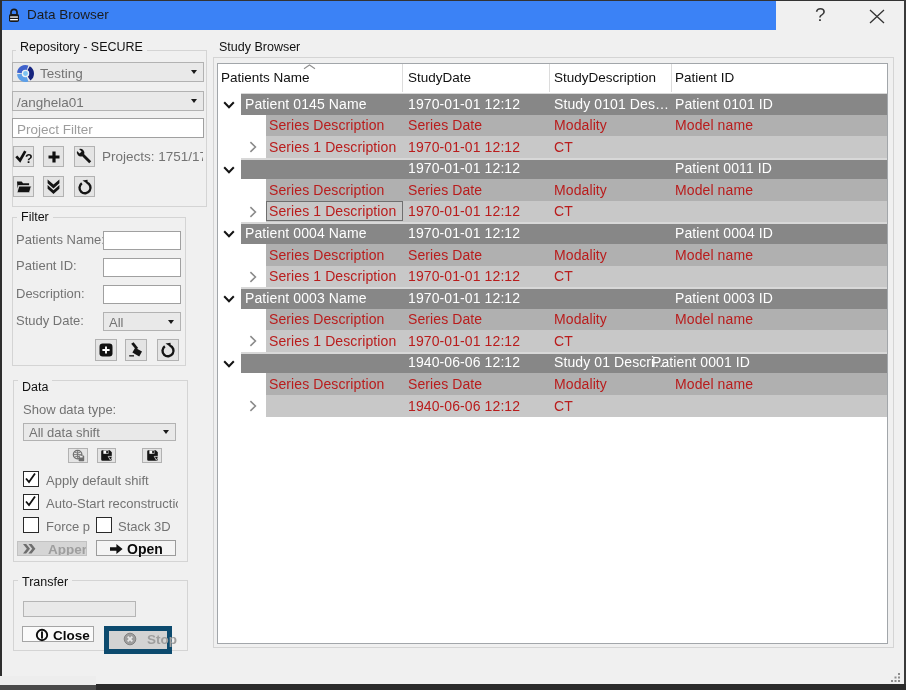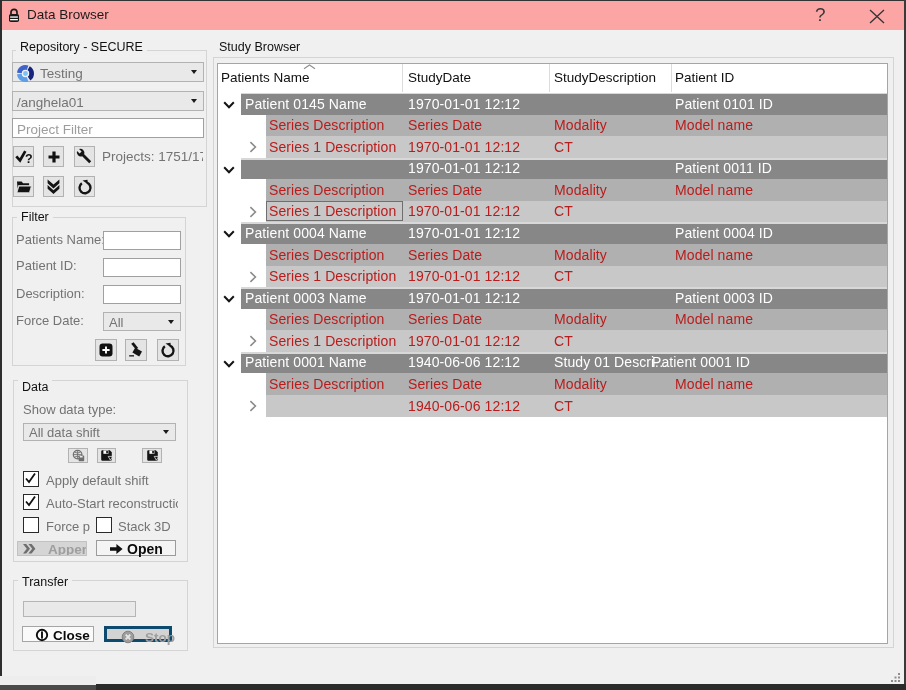--- a/index.html
+++ b/index.html
@@ -1,19 +1,19 @@
 <!DOCTYPE html>
 <html><head>
 <meta charset="utf-8">
 <style>
 * { margin:0; padding:0; box-sizing:border-box; }
 html,body { width:906px; height:690px; overflow:hidden; }
 body { font-family:"Liberation Sans", sans-serif; background:#2f2f2f; position:relative; }
 #win { position:absolute; left:0; top:0; width:906px; height:690px; background:#f0f0f0; }
-#titlebar { position:absolute; left:0; top:0; width:906px; height:30px; background:#fca5a5; }
+#titlebar { position:absolute; left:0; top:0; width:776px; height:30px; background:#3b82f6; }
 #title-text { position:absolute; left:27px; top:7px; font-size:13.5px; color:#1b1b1b; }
 
 .grp { position:absolute; border:1px solid #d4d4d4; }
 .grp-label { position:absolute; font-size:12.5px; line-height:15px; color:#111; background:#f0f0f0; padding:0 4px; white-space:nowrap; }
 .combo { position:absolute; background:#e9e9e9; border:1px solid #b2b2b2; }
 .combo .arr { position:absolute; right:6px; top:50%; margin-top:-2px; width:0; height:0; border-left:3.5px solid transparent; border-right:3.5px solid transparent; border-top:4.5px solid #1a1a1a; }
 .tinput { position:absolute; background:#fff; border:1px solid #a0a0a0; }
 .tbtn { position:absolute; background:#e4e4e4; border:1px solid #b2b2b2; display:flex; align-items:center; justify-content:center; }
 .lbl { position:absolute; font-size:13px; color:#737373; white-space:nowrap; }
 .cb { position:absolute; width:16px; height:16px; background:#fff; border:1.5px solid #2a2a2a; }
@@ -101,21 +101,21 @@
  </div>
 
  <div class="grp" style="left:12px;top:217px;width:174px;height:149px;"></div>
  <div class="grp-label" style="left:17px;top:210px;">Filter</div>
  <div class="lbl" style="left:16px;top:232px;">Patients Name:</div>
  <div class="tinput" style="left:103px;top:231px;width:78px;height:19px;"></div>
  <div class="lbl" style="left:16px;top:258px;">Patient ID:</div>
  <div class="tinput" style="left:103px;top:258px;width:78px;height:19px;"></div>
  <div class="lbl" style="left:16px;top:286px;">Description:</div>
  <div class="tinput" style="left:103px;top:285px;width:78px;height:19px;"></div>
- <div class="lbl" style="left:16px;top:313px;">Force Date:</div>
+ <div class="lbl" style="left:16px;top:313px;">Study Date:</div>
  <div class="combo" style="left:103px;top:312px;width:78px;height:19px;">
    <div class="lbl" style="left:5px;top:2px;">All</div>
    <div class="arr"></div>
  </div>
  <div class="tbtn" style="left:95px;top:339px;width:22px;height:22px;">
    <svg width="16" height="16" viewBox="0 0 16 16">
         <rect x="1.5" y="1.5" width="13" height="13" rx="3.2" fill="#111"></rect>
         <path d="M8 4.4v7.2M4.4 8h7.2" stroke="#fff" stroke-width="1.9"></path>
       </svg>
  </div>
@@ -197,21 +197,21 @@
  <div class="grp" style="left:13px;top:580px;width:175px;height:71px;"></div>
  <div class="grp-label" style="left:18px;top:575px;">Transfer</div>
  <div style="position:absolute;left:23px;top:601px;width:113px;height:16px;background:#e9e9e9;border:1px solid #b5b5b5;"></div>
  <div style="position:absolute;left:22px;top:626px;width:72px;height:16px;background:#fafafa;border:1px solid #a5a5a5;">
    <svg style="position:absolute;left:12px;top:1px" width="14" height="14" viewBox="0 0 14 14">
         <circle cx="7" cy="7" r="5.2" fill="none" stroke="#0c0c0c" stroke-width="1.9"></circle>
         <rect x="6.05" y="3.4" width="1.9" height="7.2" fill="#0c0c0c"></rect>
       </svg>
    <div class="lbl" style="left:30px;top:1px;color:#0a0a0a;font-weight:bold;font-size:13.5px;">Close</div>
  </div>
- <div style="position:absolute;left:104px;top:626px;width:68px;height:16px;background:#d3d3d3;border:3px solid #0c4a6e;">
+ <div style="position:absolute;left:104px;top:626px;width:68px;height:28px;background:#d3d3d3;border:5px solid #0c4a6e;">
    <svg style="position:absolute;left:14px;top:1px" width="14" height="14" viewBox="0 0 14 14">
         <circle cx="7" cy="7" r="5.8" fill="#9d9d9d" stroke="#828282" stroke-width="1"></circle>
         <path d="M4.7 4.7l4.6 4.6M9.3 4.7l-4.6 4.6" stroke="#e6e6e6" stroke-width="1.9"></path>
       </svg>
    <div class="lbl" style="left:38px;top:1px;color:#9e9e9e;font-weight:bold;font-size:13.5px;">Stop</div>
  </div>
 
  <div class="grp" style="left:213px;top:57px;width:681px;height:591px;"></div>
  <div class="grp-label" style="left:215px;top:40px;">Study Browser</div>
  <div id="table">
@@ -227,20 +227,21 @@
           <path d="M1 4.8 L6.5 1 L12 4.8" stroke="#909090" stroke-width="1.1" fill="none"></path>
         </svg>
 </div>
 <div class="row prow" style="top:29px;height:22px;">
  <div class="rowbg" style="left:23px;background:#878787;border-top:1px solid #d8d8d8;"></div>
  <svg style="position:absolute;left:5px;top:8px" width="12" height="8" viewBox="0 0 12 8">
           <path d="M1.2 1.2 L6 6.2 L10.8 1.2" stroke="#141414" stroke-width="2" fill="none"></path>
         </svg>
  <div class="rc" style="left:27px;line-height:22px;">Patient 0145 Name</div>
  <div class="rc" style="left:190px;line-height:22px;">1970-01-01 12:12</div>
+ <div class="rc" style="left:336px;line-height:22px;">Study 0101 Des…</div>
  <div class="rc" style="left:457px;line-height:22px;">Patient 0101 ID</div>
 </div>
 <div class="row shrow" style="top:51px;height:21px;">
  <div class="rowbg" style="left:48px;background:#b0b0b0;"></div>
  <div class="rc" style="left:51px;line-height:21px;">Series Description</div>
  <div class="rc" style="left:190px;line-height:21px;">Series Date</div>
  <div class="rc" style="left:336px;line-height:21px;">Modality</div>
  <div class="rc" style="left:457px;line-height:21px;">Model name</div>
 </div>
 <div class="row srow" style="top:72px;height:22px;">
@@ -325,21 +326,20 @@
         </svg>
  <div class="rc" style="left:51px;line-height:22px;">Series 1 Description</div>
  <div class="rc" style="left:190px;line-height:22px;">1970-01-01 12:12</div>
  <div class="rc" style="left:336px;line-height:22px;">CT</div>
 </div>
 <div class="row prow" style="top:288px;height:21px;">
  <div class="rowbg" style="left:23px;background:#878787;border-top:2px solid #d8d8d8;"></div>
  <svg style="position:absolute;left:5px;top:8px" width="12" height="8" viewBox="0 0 12 8">
           <path d="M1.2 1.2 L6 6.2 L10.8 1.2" stroke="#141414" stroke-width="2" fill="none"></path>
         </svg>
- <div class="rc" style="left:27px;line-height:21px;">Patient 0001 Name</div>
  <div class="rc" style="left:190px;line-height:21px;">1940-06-06 12:12</div>
  <div class="rc" style="left:336px;line-height:21px;">Study 01 Descri…</div>
  <div class="rc" style="left:434px;line-height:21px;">Patient 0001 ID</div>
 </div>
 <div class="row shrow" style="top:309px;height:22px;">
  <div class="rowbg" style="left:48px;background:#b0b0b0;"></div>
  <div class="rc" style="left:51px;line-height:22px;">Series Description</div>
  <div class="rc" style="left:190px;line-height:22px;">Series Date</div>
  <div class="rc" style="left:336px;line-height:22px;">Modality</div>
  <div class="rc" style="left:457px;line-height:22px;">Model name</div>

